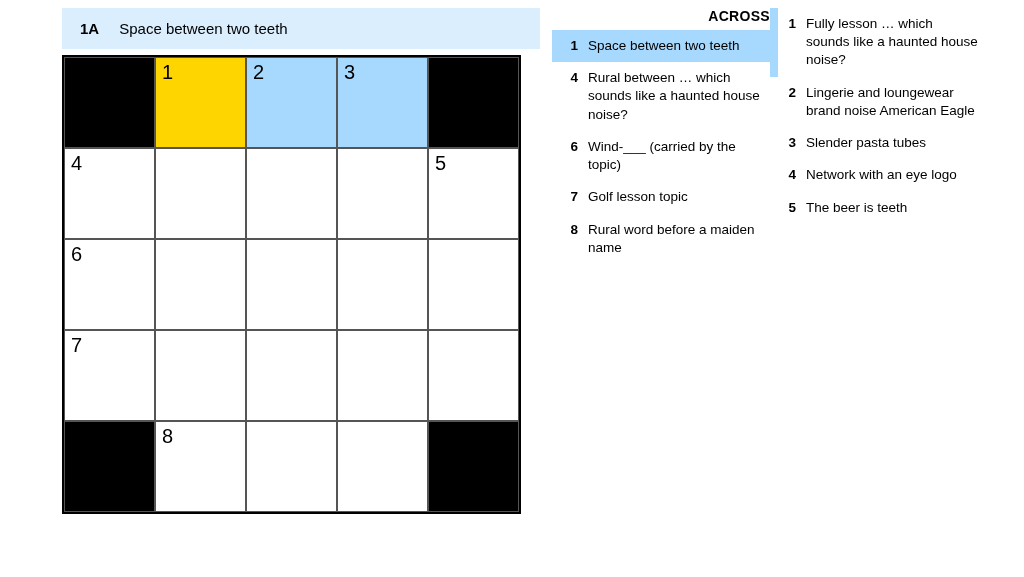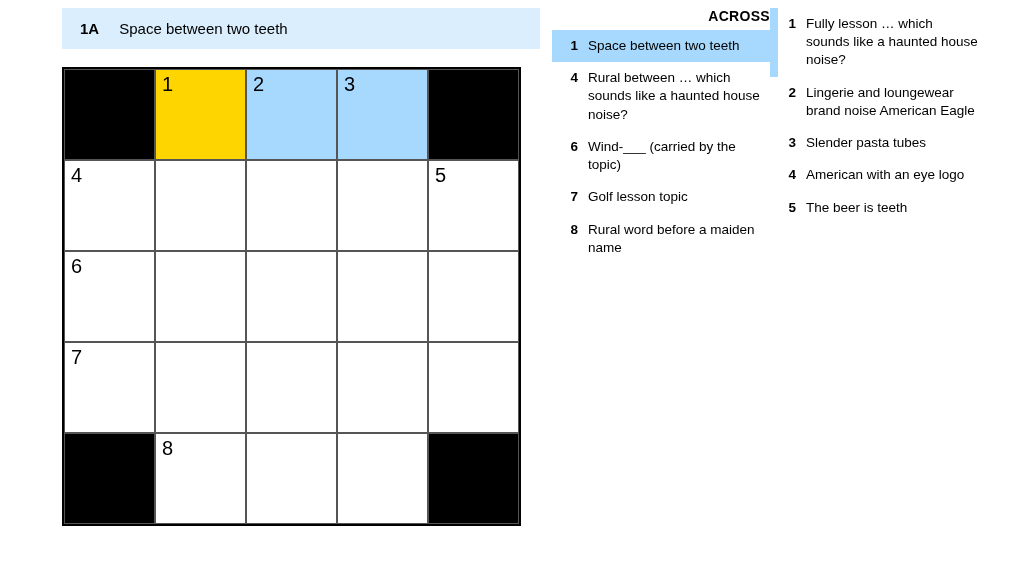--- a/index.html
+++ b/index.html
@@ -17,21 +17,21 @@
     .left-panel {
       width: 540px;
       padding: 0 0 0 62px;
     }
     .current-clue-bar {
       background: #dbeefd;
       padding: 12px 18px;
       display: flex;
       align-items: center;
       font-size: 15px;
-      margin-bottom: 18px;
+      margin-bottom: 6px;
     }
     .current-clue-num {
       font-weight: bold;
       margin-right: 20px;
     }
     .grid {
       display: grid;
       grid-template-columns: repeat(5, 91px);
       grid-template-rows: repeat(5, 91px);
       border: 2px solid #000;
@@ -190,21 +190,21 @@
             <li class="clue-item">
               <span class="clue-item-num">2</span>
               <span class="clue-item-text">Lingerie and loungewear brand noise American Eagle</span>
             </li>
             <li class="clue-item">
               <span class="clue-item-num">3</span>
               <span class="clue-item-text">Slender pasta tubes</span>
             </li>
             <li class="clue-item">
               <span class="clue-item-num">4</span>
-              <span class="clue-item-text">American with an eye logo</span>
+              <span class="clue-item-text">Network with an eye logo</span>
             </li>
             <li class="clue-item">
               <span class="clue-item-num">5</span>
               <span class="clue-item-text">The beer is teeth</span>
             </li>
           </ul>
       </div>
     </div>
   </div>
 </div>

